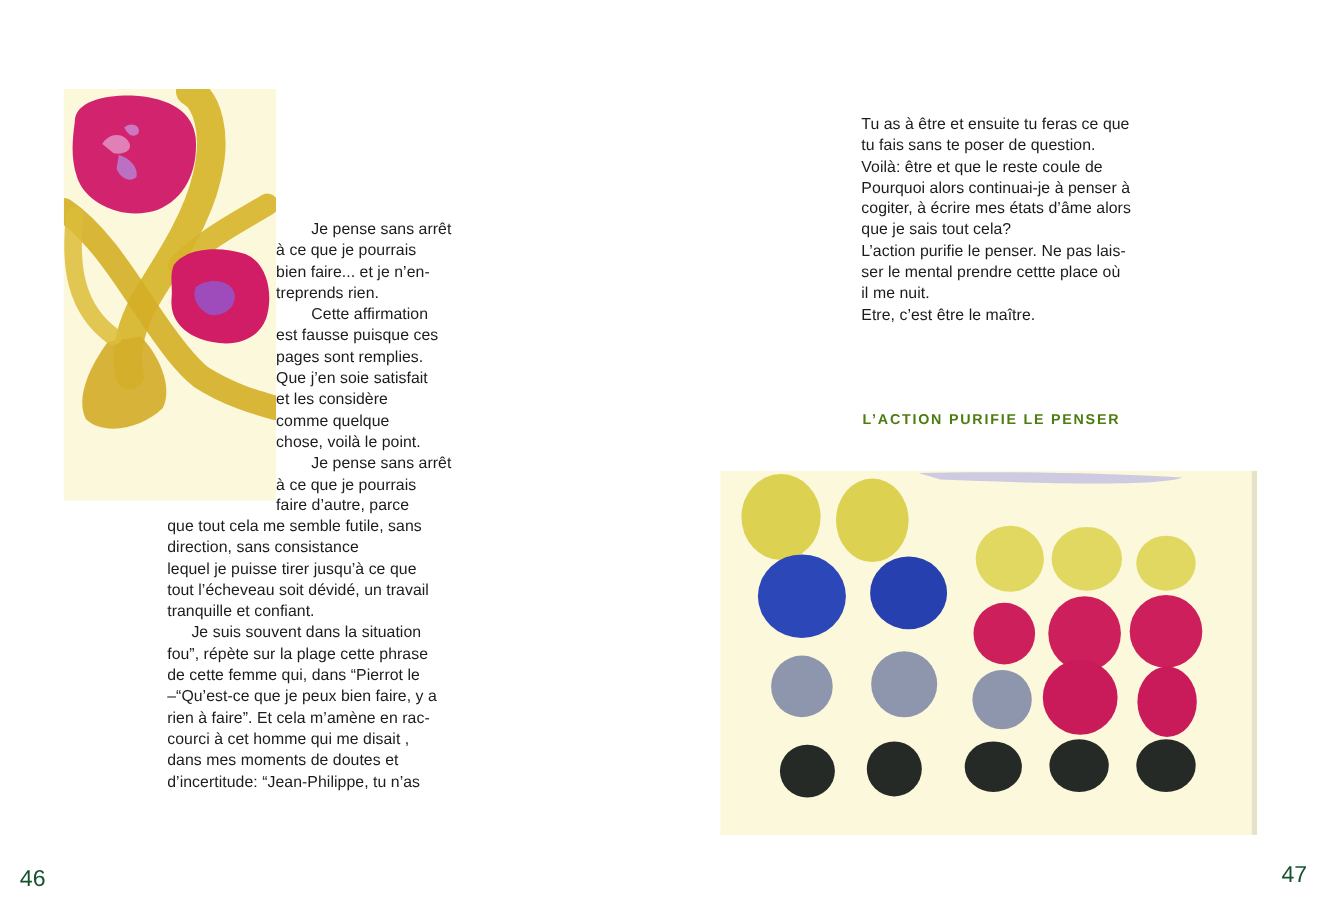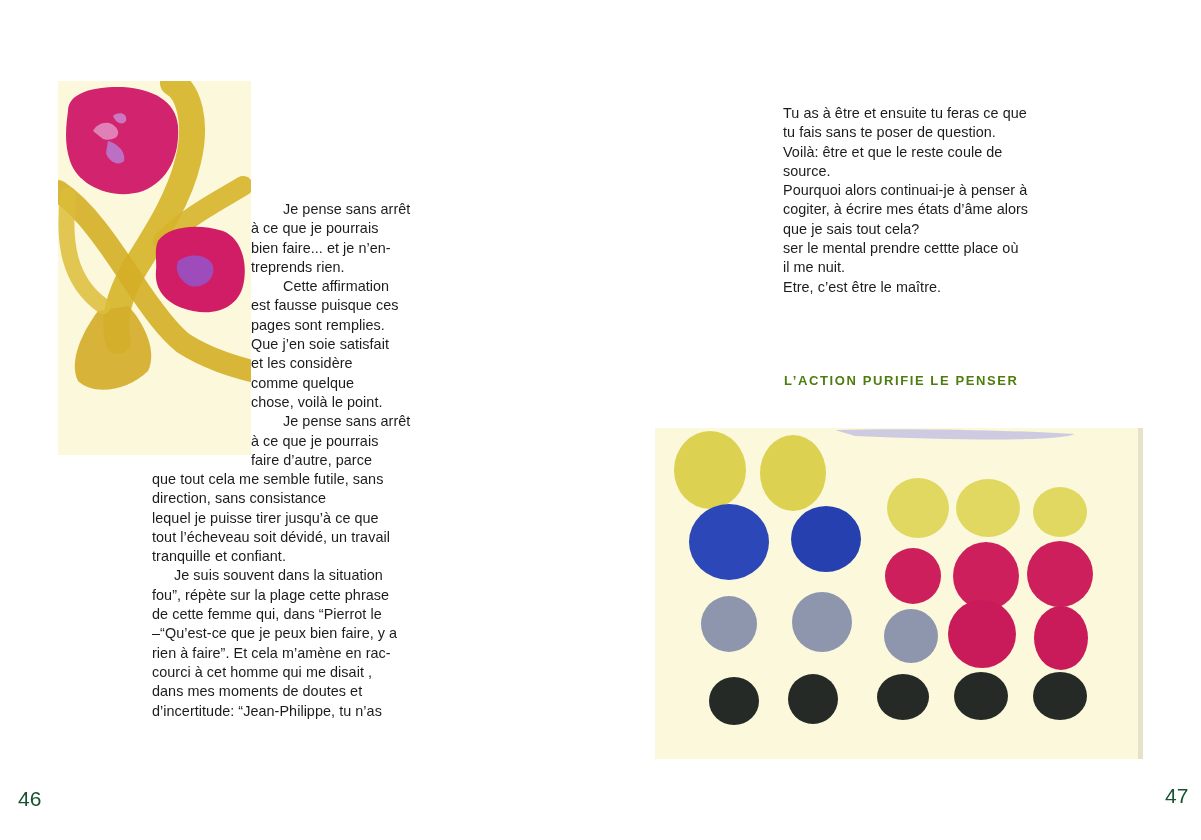--- a/index.html
+++ b/index.html
@@ -74,24 +74,24 @@
     </div>
 
     <div class="page-num" style="left:18px; top:787px;">46</div>
   </div>
 
   <div>
     <div class="txt" style="left:783px; top:104px; width:300px;">
       <span class="ln">Tu as à être et ensuite tu feras ce que</span>
       <span class="ln">tu fais sans te poser de question.</span>
       <span class="ln">Voilà: être et que le reste coule de</span>
-      <span class="ln">source.</span>
       <span class="ln">Pourquoi alors continuai-je à penser à</span>
       <span class="ln">cogiter, à écrire mes états d’âme alors</span>
       <span class="ln">que je sais tout cela?</span>
+      <span class="ln">L’action purifie le penser. Ne pas lais-</span>
       <span class="ln">ser le mental prendre cettte place où</span>
       <span class="ln">il me nuit.</span>
       <span class="ln">Etre, c’est être le maître.</span>
     </div>
 
     <div class="heading" style="left:784px; top:373px;">L’ACTION PURIFIE LE PENSER</div>
 
     <div class="artwork" style="left:655px; top:428px; width:488px; height:331px;">
       <svg viewBox="0 0 488 331">
         <rect width="488" height="331" fill="#fbf8dc"></rect>

